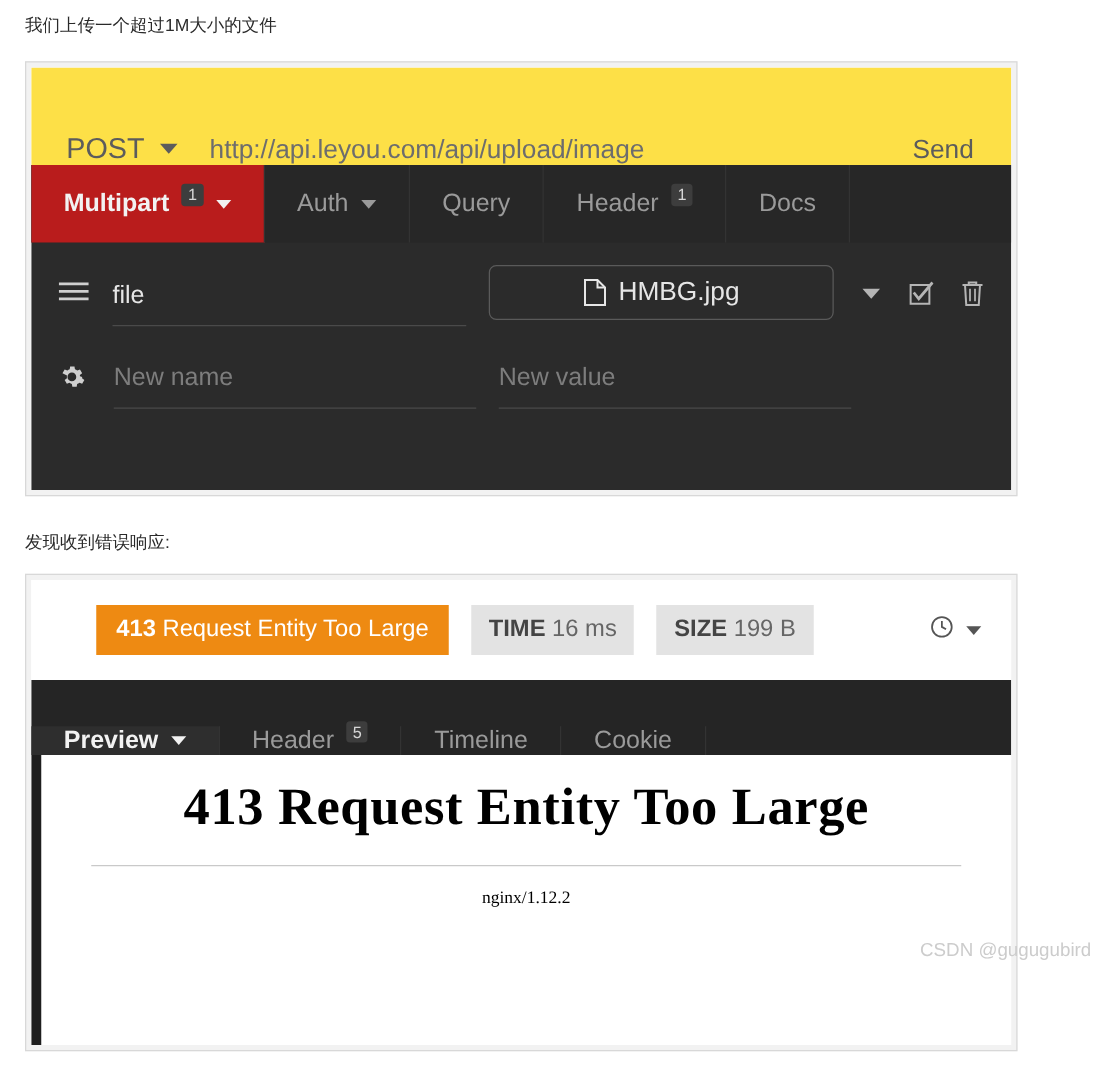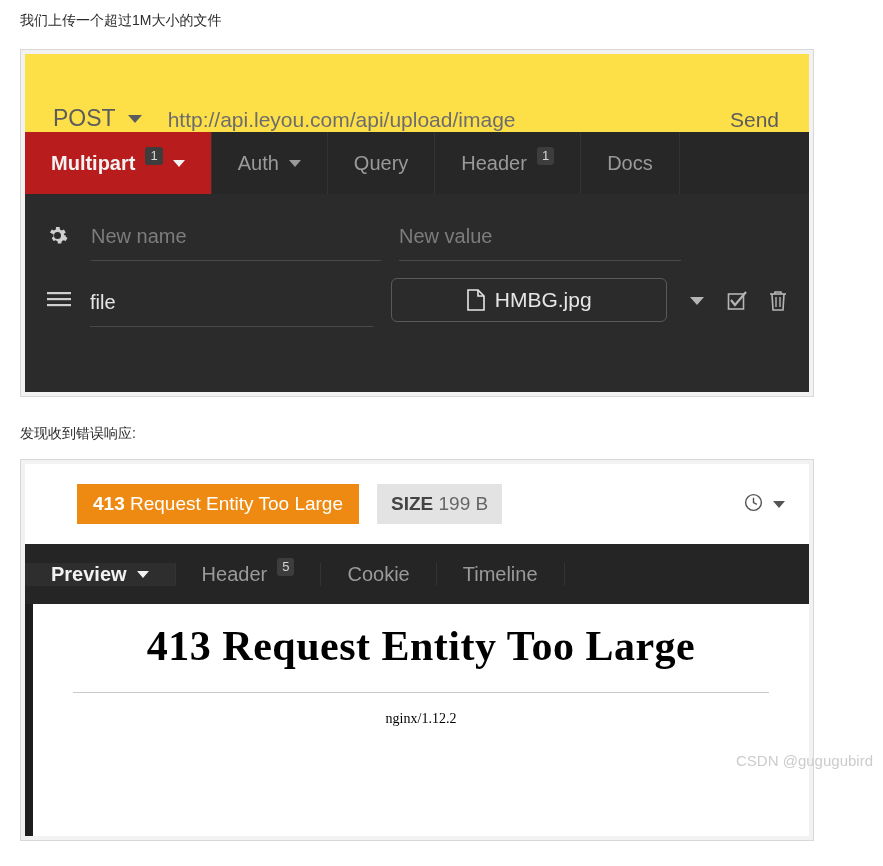--- a/index.html
+++ b/index.html
@@ -229,21 +229,21 @@
     display: flex;
     align-items: center;
     gap: 10px;
     color: #555555;
     cursor: pointer;
   }
 
   
   .resp-tabbar {
     display: flex;
-    align-items: center;
+    align-items: flex-end;
     height: 60px;
     background: #252525;
   }
   .resp-tab {
     display: flex;
     align-items: center;
     gap: 10px;
     padding: 0 26px;
     color: #9a9a9a;
     font-size: 20px;
@@ -353,34 +353,20 @@
             <span>Header</span>
             <span class="badge">1</span>
           </div>
           <div class="tab">
             <span>Docs</span>
           </div>
           <div class="tab tab-spacer"></div>
         </div>
 
         <div class="form-area">
-
-          <div class="form-row">
-            <div class="row-icon">
-              <svg width="21" height="21" viewBox="0 0 24 24" aria-hidden="true">
-                <path fill="#cfcfcf" d="M12 8a4 4 0 100 8 4 4 0 000-8zm9.4 4a7.4 7.4 0 01-.1 1.2l2.1 1.6-2 3.5-2.5-1a7.6 7.6 0 01-2.1 1.2l-.4 2.6h-4l-.4-2.6a7.6 7.6 0 01-2.1-1.2l-2.5 1-2-3.5 2.1-1.6a7.4 7.4 0 010-2.4L3.4 8.7l2-3.5 2.5 1a7.6 7.6 0 012.1-1.2l.4-2.6h4l.4 2.6a7.6 7.6 0 012.1 1.2l2.5-1 2 3.5-2.1 1.6c.1.4.1.8.1 1.2z"></path>
-              </svg>
-            </div>
-            <div class="field field-name">
-              <span class="field-text placeholder">New name</span>
-            </div>
-            <div class="field field-value">
-              <span class="field-text placeholder">New value</span>
-            </div>
-          </div>
 
           <div class="form-row">
             <div class="row-icon">
               <svg width="24" height="16" viewBox="0 0 24 16" aria-hidden="true">
                 <rect x="0" y="1" width="24" height="2.2" fill="#cfcfcf"></rect>
                 <rect x="0" y="7" width="24" height="2.2" fill="#cfcfcf"></rect>
                 <rect x="0" y="13" width="24" height="2.2" fill="#cfcfcf"></rect>
               </svg>
             </div>
             <div class="field field-name">
@@ -409,34 +395,52 @@
                 <svg width="18" height="21" viewBox="0 0 18 21">
                   <path d="M1 4 H17" stroke="#b5b5b5" stroke-width="1.6" fill="none"></path>
                   <path d="M6 4 V2 H12 V4" stroke="#b5b5b5" stroke-width="1.6" fill="none"></path>
                   <path d="M3 4 L4 20 H14 L15 4" stroke="#b5b5b5" stroke-width="1.6" fill="none"></path>
                   <path d="M7 7 V17 M11 7 V17" stroke="#b5b5b5" stroke-width="1.4" fill="none"></path>
                 </svg>
               </span>
             </div>
           </div>
 
+          <div class="form-row">
+            <div class="row-icon">
+              <svg width="21" height="21" viewBox="0 0 24 24" aria-hidden="true">
+                <path fill="#cfcfcf" d="M12 8a4 4 0 100 8 4 4 0 000-8zm9.4 4a7.4 7.4 0 01-.1 1.2l2.1 1.6-2 3.5-2.5-1a7.6 7.6 0 01-2.1 1.2l-.4 2.6h-4l-.4-2.6a7.6 7.6 0 01-2.1-1.2l-2.5 1-2-3.5 2.1-1.6a7.4 7.4 0 010-2.4L3.4 8.7l2-3.5 2.5 1a7.6 7.6 0 012.1-1.2l.4-2.6h4l.4 2.6a7.6 7.6 0 012.1 1.2l2.5-1 2 3.5-2.1 1.6c.1.4.1.8.1 1.2z"></path>
+              </svg>
+            </div>
+            <div class="field field-name">
+              <span class="field-text placeholder">New name</span>
+            </div>
+            <div class="field field-value">
+              <span class="field-text placeholder">New value</span>
+            </div>
+          </div>
+
         </div>
       </div>
     </div>
   </div>
 
   <div class="caption" id="caption-2">发现收到错误响应:</div>
 
   <div class="panel-frame" id="response-panel">
     <div class="panel-inner">
 
       <div class="status-bar">
         <div class="status-badge">
           <b>413</b>
           <span>Request Entity Too Large</span>
+        </div>
+        <div class="chip">
+          <b>TIME</b>
+          <span>16 ms</span>
         </div>
         <div class="chip">
           <b>SIZE</b>
           <span>199 B</span>
         </div>
         <div class="status-spacer"></div>
         <div class="clock-group">
           <span>
             <svg width="19" height="19" viewBox="0 0 20 20">
               <circle cx="10" cy="10" r="8.3" fill="none" stroke="#555555" stroke-width="1.5"></circle>
@@ -450,24 +454,24 @@
       <div class="resp-tabbar">
         <div class="resp-tab active">
           <span>Preview</span>
           <span class="caret-sm"></span>
         </div>
         <div class="resp-tab">
           <span>Header</span>
           <span class="badge">5</span>
         </div>
         <div class="resp-tab">
+          <span>Timeline</span>
+        </div>
+        <div class="resp-tab">
           <span>Cookie</span>
-        </div>
-        <div class="resp-tab">
-          <span>Timeline</span>
         </div>
         <div class="resp-tab tab-spacer"></div>
       </div>
 
       <div class="preview-wrap">
         <div class="preview-gutter"></div>
         <div class="preview-body">
           <h1 class="err-title">413 Request Entity Too Large</h1>
           <hr class="err-rule">
           <div class="err-server">nginx/1.12.2</div>

